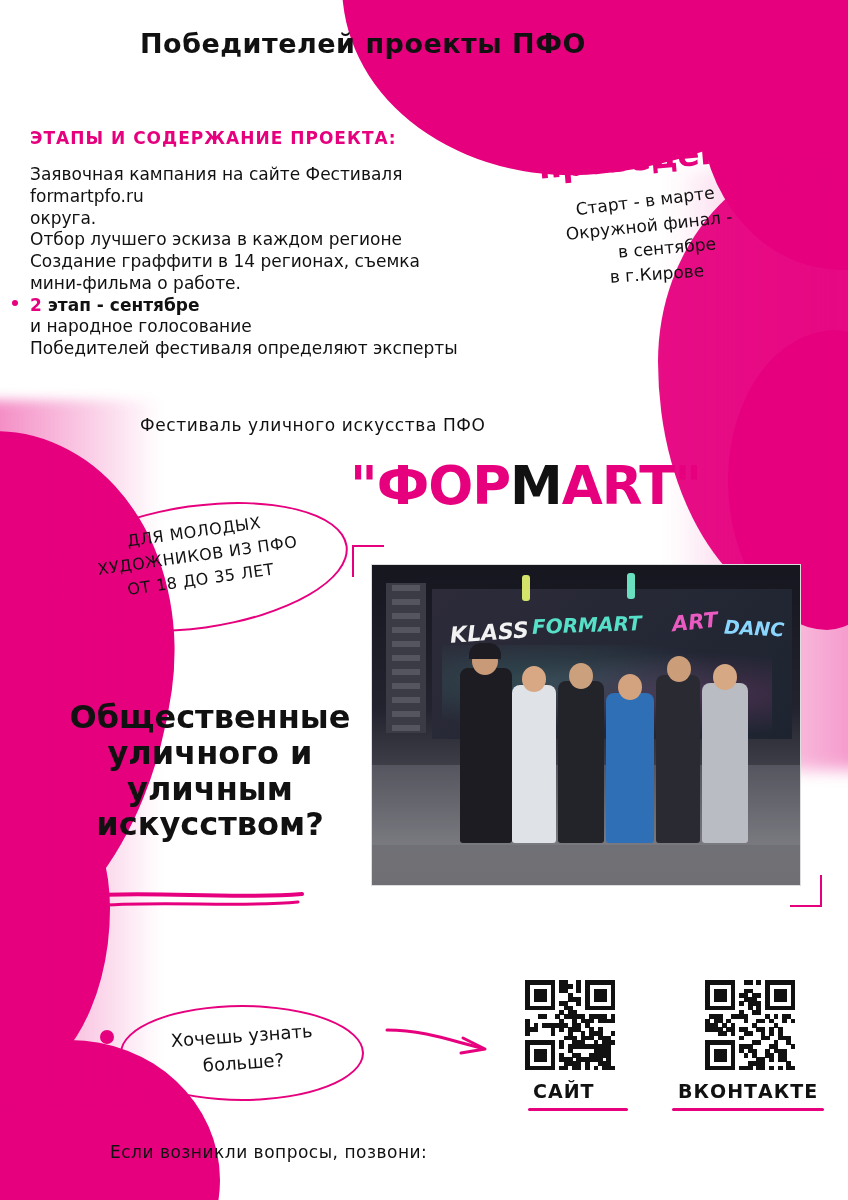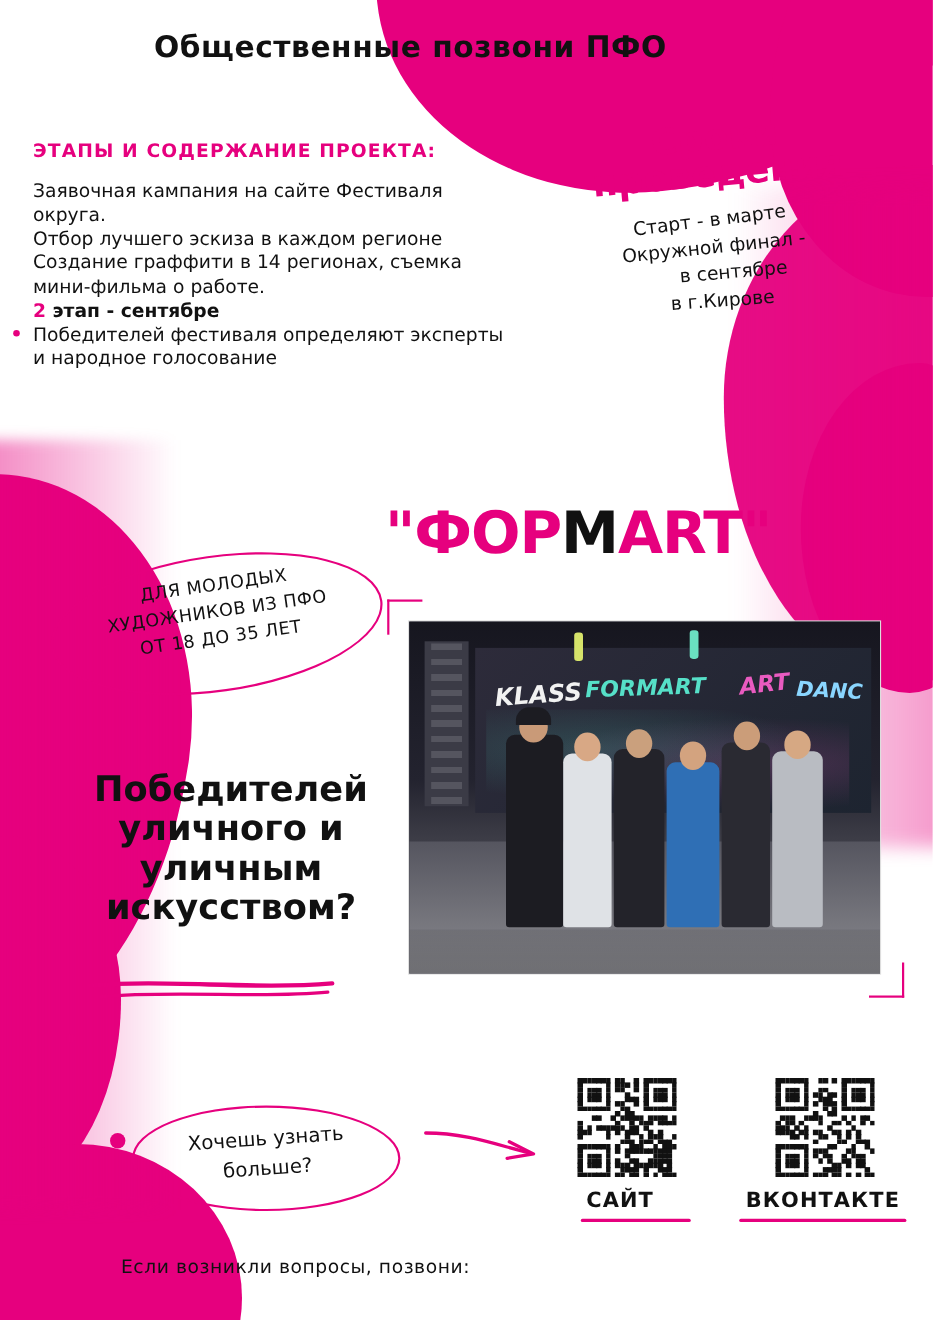--- a/index.html
+++ b/index.html
@@ -200,67 +200,69 @@
   <div class="blob blob-right2"></div>
   <div class="blob blob-left"></div>
   <div class="blob blob-left2"></div>
   <div class="blob blob-bl"></div>
   <div class="wash"></div>
   <div class="wash2"></div>
   <div class="splat" style="top:1030px;left:100px;width:14px;height:14px;"></div>
   <div class="splat" style="top:940px;left:60px;width:8px;height:8px;"></div>
   <div class="splat" style="top:300px;left:12px;width:6px;height:6px;"></div>
 
-  <div class="header-title">Общественные позвони ПФО</div>
+  <div class="header-title">Победителей проекты ПФО</div>
 
   <div class="stages">
     <div class="stages-title">ЭТАПЫ И СОДЕРЖАНИЕ ПРОЕКТА:</div>
 
     <div>
       <div class="stage-line">Заявочная кампания на сайте Фестиваля</div>
+      <div class="stage-line">formartpfo.ru</div>
       <div class="stage-line">округа.</div>
       <div class="stage-line">Отбор лучшего эскиза в каждом регионе</div>
     </div>
 
     <div>
       <div class="stage-line">Создание граффити в 14 регионах, съемка</div>
       <div class="stage-line">мини-фильма о работе.</div>
     </div>
 
     <div>
       <div class="stage-line bold"><span class="st">2</span><span>    этап - сентябре</span></div>
+      <div class="stage-line">и народное голосование</div>
       <div class="stage-line">Победителей фестиваля определяют эксперты</div>
-      <div class="stage-line">и народное голосование</div>
     </div>
   </div>
 
   <div class="dates">
     <div class="dates-h">
       <div>Сроки</div>
       <div>проведения</div>
     </div>
     <div class="dates-body">
       <div class="d1">Старт - в марте</div>
       <div class="d2">Окружной финал -</div>
       <div class="d3">в сентябре</div>
       <div class="d4">в г.Кирове</div>
     </div>
   </div>
 
+  <div class="fest-sub">Фестиваль уличного искусства ПФО</div>
   <div class="fest-title"><span>"</span><span>ФОР</span><span class="dark">M</span><span>ART</span><span>"</span></div>
 
   <div class="ellipse"></div>
   <div class="ellipse-txt">
     <div>ДЛЯ МОЛОДЫХ</div>
     <div>ХУДОЖНИКОВ ИЗ ПФО</div>
     <div>ОТ 18 ДО 35 ЛЕТ</div>
   </div>
 
   <div class="question">
-    <div>Победителей</div>
+    <div>Общественные</div>
     <div>уличного и</div>
     <div>уличным</div>
     <div>искусством?</div>
   </div>
   <svg class="q-underline" viewBox="0 0 225 20">
     <path d="M2 6 C70 0 150 10 222 4" stroke="#e6007e" stroke-width="4" fill="none" stroke-linecap="round"></path>
     <path d="M12 16 C80 10 160 18 218 12" stroke="#e6007e" stroke-width="3" fill="none" stroke-linecap="round"></path>
   </svg>
 
   <div class="photo-corner"></div>

